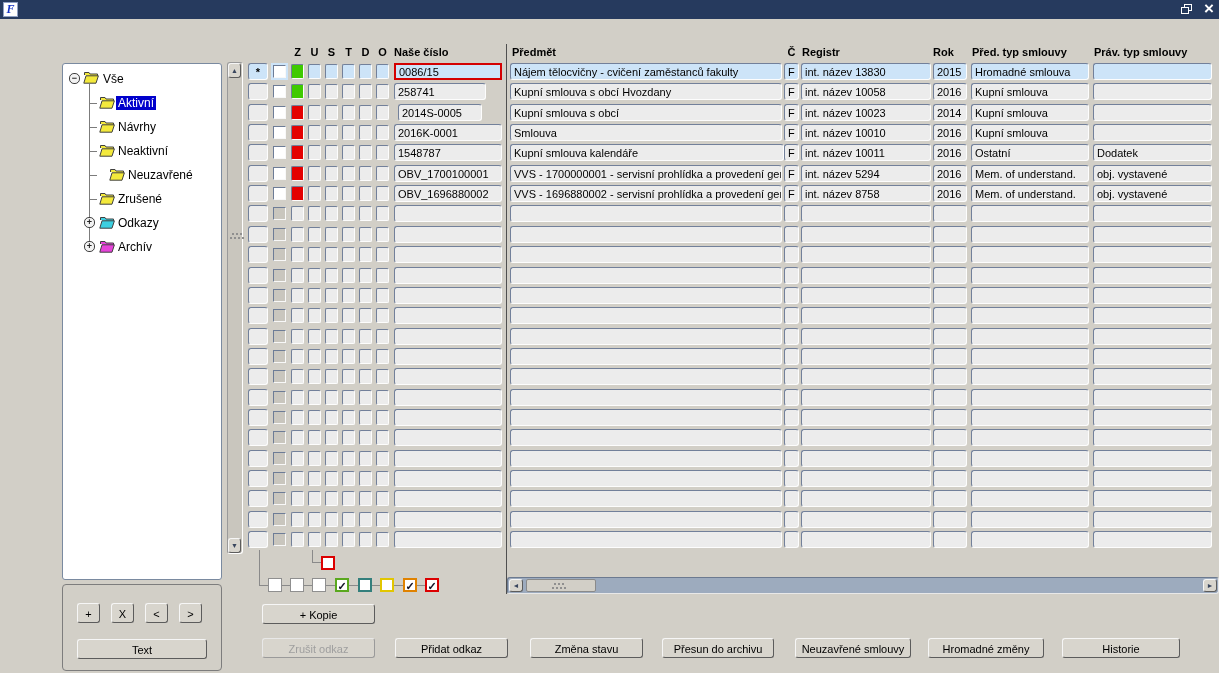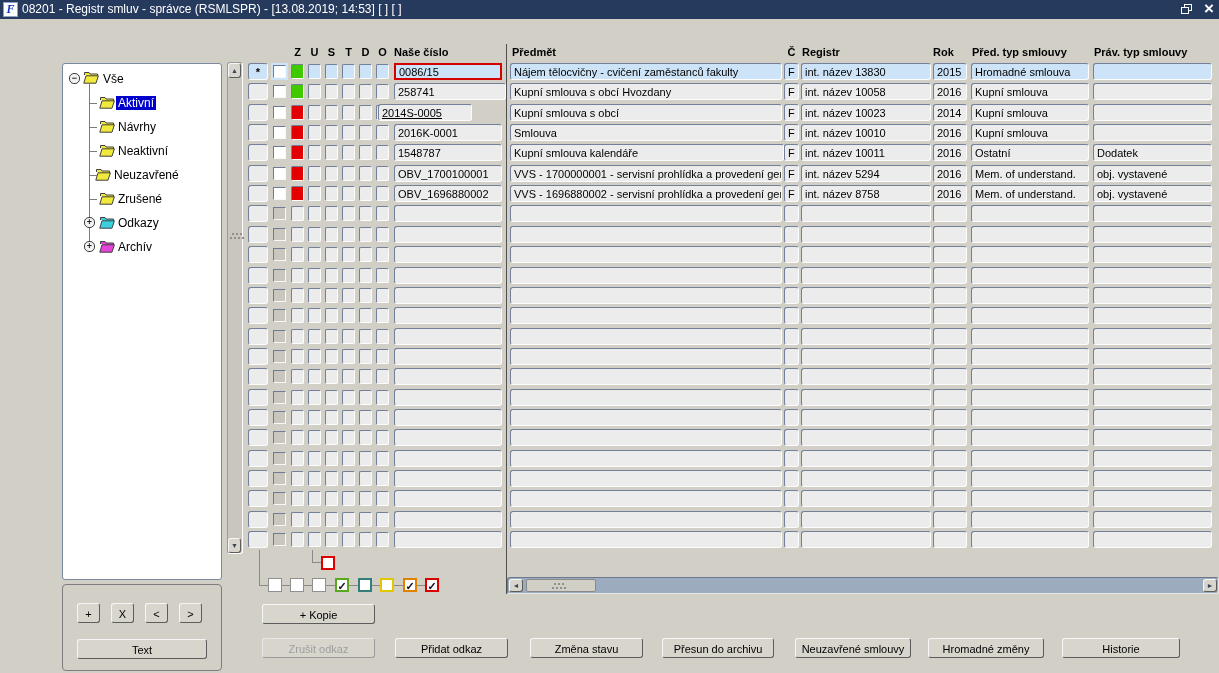--- a/index.html
+++ b/index.html
@@ -81,21 +81,20 @@
   .subpanel{position:absolute;left:62px;top:584px;width:160px;height:87px;
             border:1px solid #7d7d7d;border-radius:4px;}
 </style>
 </head>
 <body>
 
 <div id="app">
 
   <div class="titlebar">
     <div class="app-icon">F</div>
-    <div class="title-text">08201 - Registr smluv - správce (RSMLSPR) - [13.08.2019; 14:53]  [ ]  [ ]</div>
     <div class="win-restore">
         <div class="r1"></div>
         <div class="r2"></div>
       </div>
     <div class="win-close">×</div>
   </div>
 
 
   <div class="tree-panel">
     <div id="treeItems">
@@ -125,21 +124,21 @@
         </div>
         <div class="tline" style="left: 27px; top: 63px; width: 7px; height: 1px;"></div>
         <div class="tree-row" style="left: 4px; top: 79px; width: 152px;">
           <div class="abs" style="left: 32px; top: 1px;"><svg width="16" height="13" viewBox="0 0 16 13">
               <path d="M1.5 4 V1.5 h4.5 l1 1.5 h7.5 v3" fill="#f3e93c" stroke="#404040"></path>
               <path d="M0.8 12.2 L3 4.8 h12.4 L13 12.2 z" fill="#f3e93c" stroke="#404040"></path>
             </svg></div>
           <div class="tree-label" style="left: 49px;">Neaktivní</div>
         </div>
         <div class="tline" style="left: 27px; top: 87px; width: 7px; height: 1px;"></div>
-        <div class="tree-row" style="left: 0; top: 103px; width: 152px;">
+        <div class="tree-row" style="left: 14px; top: 103px; width: 152px;">
           <div class="abs" style="left: 32px; top: 1px;"><svg width="16" height="13" viewBox="0 0 16 13">
               <path d="M1.5 4 V1.5 h4.5 l1 1.5 h7.5 v3" fill="#f3e93c" stroke="#404040"></path>
               <path d="M0.8 12.2 L3 4.8 h12.4 L13 12.2 z" fill="#f3e93c" stroke="#404040"></path>
             </svg></div>
           <div class="tree-label" style="left: 49px;">Neuzavřené</div>
         </div>
         <div class="tline" style="left: 27px; top: 111px; width: 7px; height: 1px;"></div>
         <div class="tree-row" style="left: 4px; top: 127px; width: 152px;">
           <div class="abs" style="left: 32px; top: 1px;"><svg width="16" height="13" viewBox="0 0 16 13">
               <path d="M1.5 4 V1.5 h4.5 l1 1.5 h7.5 v3" fill="#f3e93c" stroke="#404040"></path>
@@ -215,40 +214,40 @@
         <div class="fld ind" style="left: 248px; top: 0px; width: 20px;"></div>
         <div class="cbwrap" style="left: 271px; top: 0px;">
           <div class="cb"></div>
         </div>
         <div class="cellS" style="left: 291px; top: 1px; width: 13px; background: rgb(63, 202, 0);"></div>
         <div class="cellS" style="left: 308px; top: 1px; width: 13px;"></div>
         <div class="cellS" style="left: 325px; top: 1px; width: 13px;"></div>
         <div class="cellS" style="left: 342px; top: 1px; width: 13px;"></div>
         <div class="cellS" style="left: 359px; top: 1px; width: 13px;"></div>
         <div class="cellS" style="left: 376px; top: 1px; width: 13px;"></div>
-        <div class="fld" style="left: 394px; top: 0px; width: 112px;">258741</div>
+        <div class="fld" style="left: 394px; top: 0px; width: 92px;">258741</div>
         <div class="fld" style="left: 510px; top: 0px; width: 272px;">Kupní smlouva s obcí Hvozdany</div>
         <div class="fld" style="left: 784px; top: 0px; width: 15px;">F</div>
         <div class="fld" style="left: 801px; top: 0px; width: 130px;">int. název 10058</div>
         <div class="fld" style="left: 933px; top: 0px; width: 34px;">2016</div>
         <div class="fld" style="left: 971px; top: 0px; width: 118px;">Kupní smlouva</div>
         <div class="fld" style="left: 1093px; top: 0px; width: 119px;"></div>
       </div>
       <div class="abs" style="left: 0px; top: 104px; width: 1219px; height: 20px;">
         <div class="fld ind" style="left: 248px; top: 0px; width: 20px;"></div>
         <div class="cbwrap" style="left: 271px; top: 0px;">
           <div class="cb"></div>
         </div>
         <div class="cellS" style="left: 291px; top: 1px; width: 13px; background: rgb(228, 0, 0);"></div>
         <div class="cellS" style="left: 308px; top: 1px; width: 13px;"></div>
         <div class="cellS" style="left: 325px; top: 1px; width: 13px;"></div>
         <div class="cellS" style="left: 342px; top: 1px; width: 13px;"></div>
         <div class="cellS" style="left: 359px; top: 1px; width: 13px;"></div>
         <div class="cellS" style="left: 376px; top: 1px; width: 13px;"></div>
-        <div class="fld" style="left: 378px; top: 0px; width: 94px; text-decoration: underline;">2014S-0005</div>
+        <div class="fld" style="left: 398px; top: 0px; width: 84px;">2014S-0005</div>
         <div class="fld" style="left: 510px; top: 0px; width: 272px;">Kupní smlouva s obcí</div>
         <div class="fld" style="left: 784px; top: 0px; width: 15px;">F</div>
         <div class="fld" style="left: 801px; top: 0px; width: 130px;">int. název 10023</div>
         <div class="fld" style="left: 933px; top: 0px; width: 34px;">2014</div>
         <div class="fld" style="left: 971px; top: 0px; width: 118px;">Kupní smlouva</div>
         <div class="fld" style="left: 1093px; top: 0px; width: 119px;"></div>
       </div>
       <div class="abs" style="left: 0px; top: 124px; width: 1219px; height: 20px;">
         <div class="fld ind" style="left: 248px; top: 0px; width: 20px;"></div>
         <div class="cbwrap" style="left: 271px; top: 0px;">

